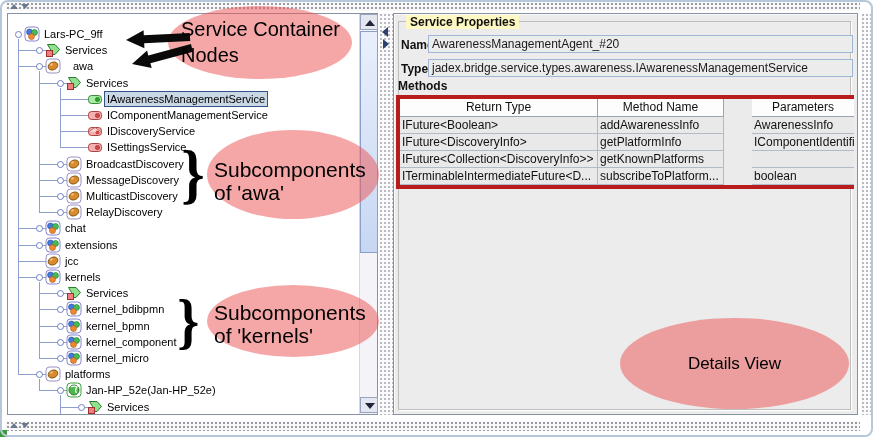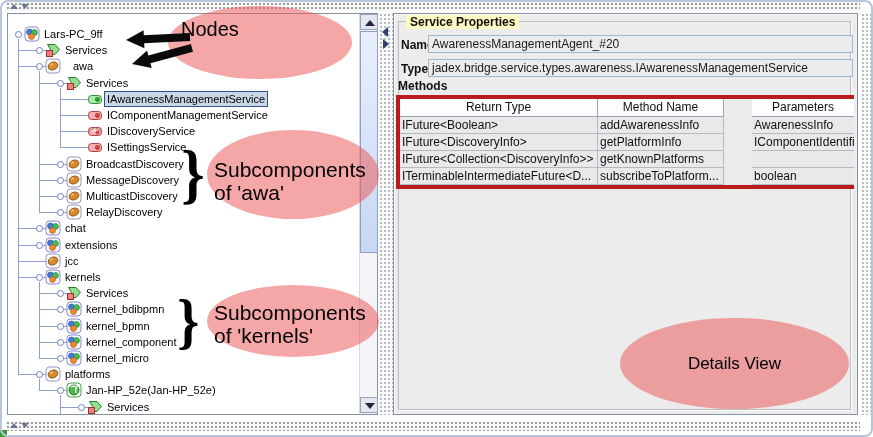--- a/index.html
+++ b/index.html
@@ -359,20 +359,21 @@
   <div class="ellipse" style="left:207px;top:130px;width:172px;height:89px;"></div>
   <div class="ellipse" style="left:207px;top:285px;width:172px;height:72px;"></div>
   <div class="ellipse" style="left:620px;top:318px;width:229px;height:91px;"></div>
 
   <svg class="abs" width="873" height="437" style="left:0;top:0;pointer-events:none;">
     <polygon points="126,40 143.6,30.2 143.8,35.2 189.8,33 190.2,41 144.2,43.2 144.4,48.2" fill="#0a0a0a"></polygon>
     <polygon points="132,64 147.1,50.6 148.3,55.4 190.9,43.9 193,51.7 150.4,63.2 151.7,68" fill="#0a0a0a"></polygon>
   </svg>
 
   <div class="ann-text" style="left:181px;top:16px;font-size:20px;line-height:26px;">
+    <div>Service Container</div>
     <div>Nodes</div>
   </div>
 
   <div class="brace" style="left:180px;top:138px;font-size:66px;line-height:72px;">}</div>
   <div class="ann-text" style="left:214px;top:158px;font-size:21px;line-height:23px;">
     <div>Subcomponents</div>
     <div>of 'awa'</div>
   </div>
 
   <div class="brace" style="left:176px;top:287px;font-size:62px;line-height:68px;">}</div>

